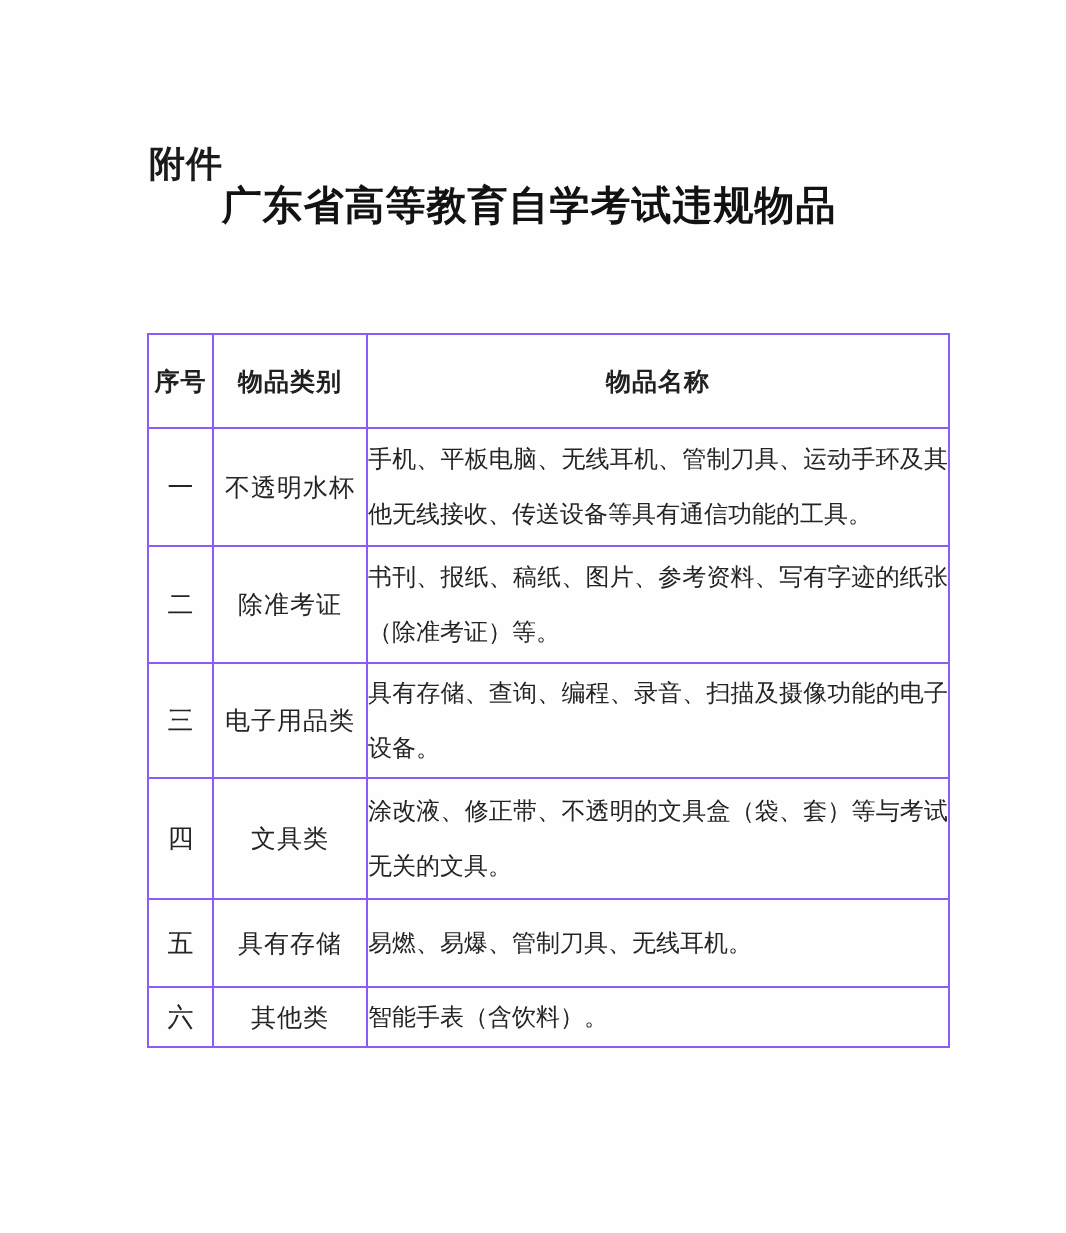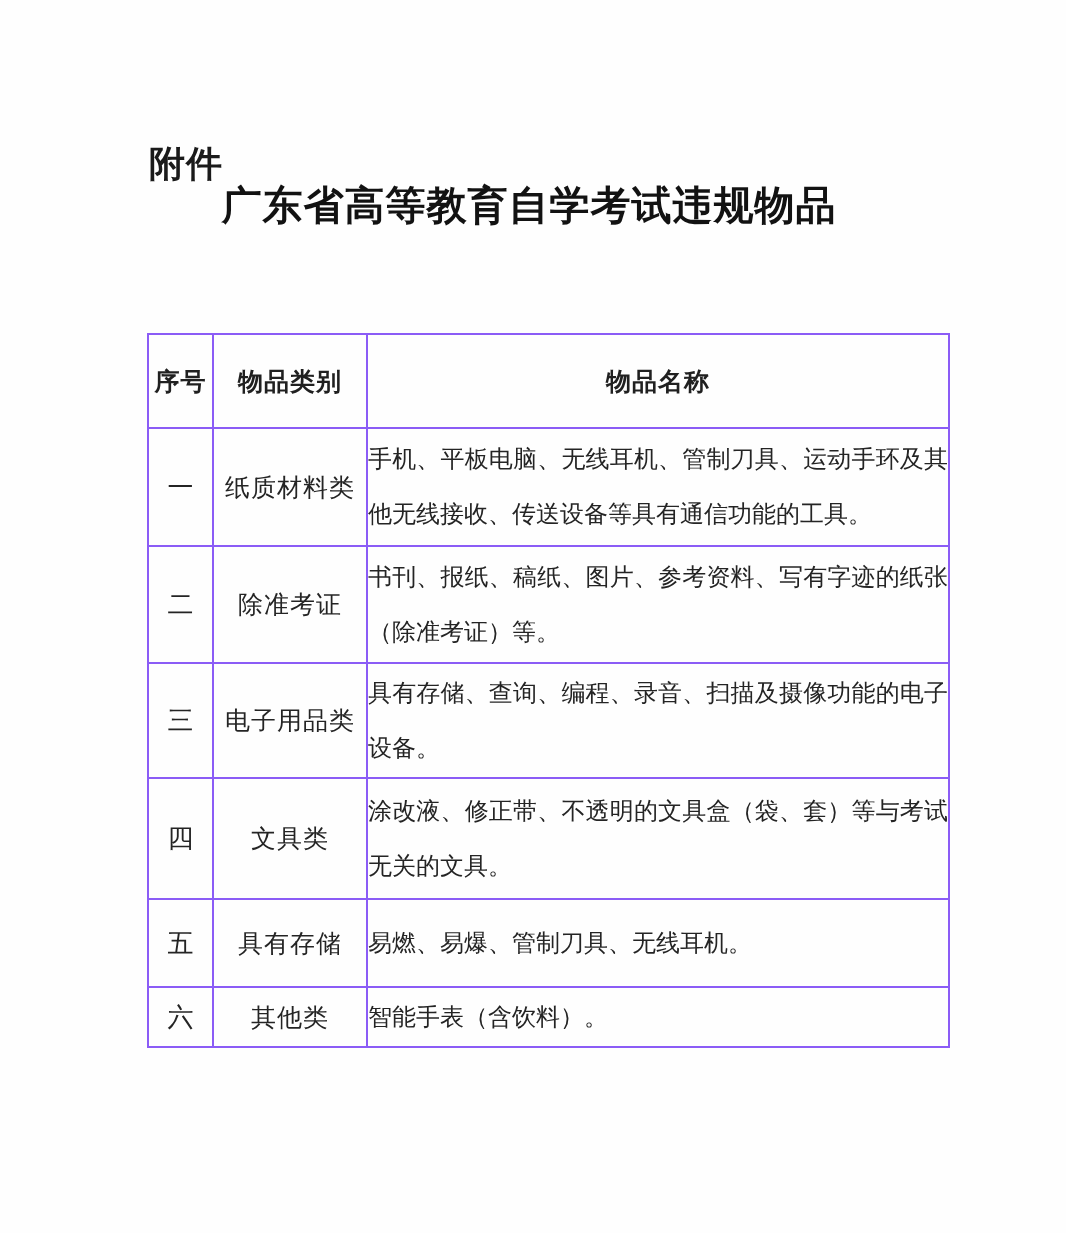--- a/index.html
+++ b/index.html
@@ -112,21 +112,21 @@
     <thead>
       <tr>
         <th>序号</th>
         <th>物品类别</th>
         <th>物品名称</th>
       </tr>
     </thead>
     <tbody>
         <tr>
           <td class="cell-no">一</td>
-          <td class="cell-cat">纸质材料类</td>
+          <td class="cell-cat">不透明水杯</td>
           <td class="cell-items">手机、平板电脑、无线耳机、管制刀具、运动手环及其他无线接收、传送设备等具有通信功能的工具。</td>
         </tr>
         <tr>
           <td class="cell-no">二</td>
           <td class="cell-cat">除准考证</td>
           <td class="cell-items">书刊、报纸、稿纸、图片、参考资料、写有字迹的纸张（除准考证）等。</td>
         </tr>
         <tr>
           <td class="cell-no">三</td>
           <td class="cell-cat">电子用品类</td>

